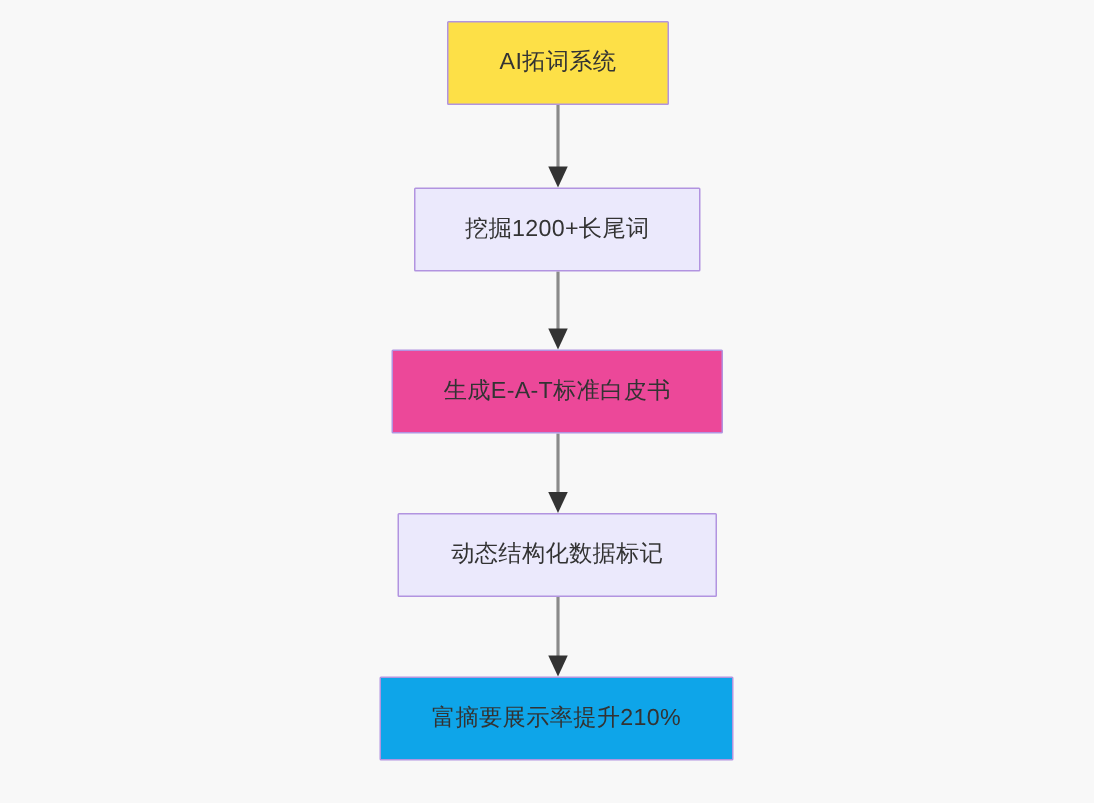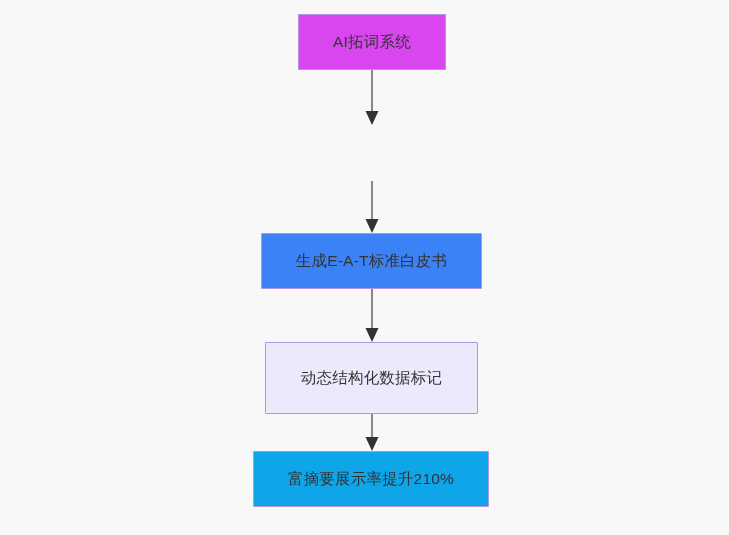--- a/index.html
+++ b/index.html
@@ -74,30 +74,33 @@
     <g>
       <line class="edge-line" x1="372" y1="289" x2="372" y2="334" style="stroke: rgb(138, 138, 138);"></line>
       <polygon class="edge-head" points="372,342 365.5,328 378.5,328" style="fill: rgb(51, 51, 51);"></polygon>
     </g>
     <g>
       <line class="edge-line" x1="372" y1="398" x2="372" y2="443" style="stroke: rgb(138, 138, 138);"></line>
       <polygon class="edge-head" points="372,451 365.5,437 378.5,437" style="fill: rgb(51, 51, 51);"></polygon>
     </g>
   </svg>
 
-  <div class="node" id="n1" style="left: 298px; top: 14px; width: 148px; height: 56px; background: #d946ef; border-color: rgb(178, 148, 224); color: rgb(51, 51, 51);">
+  <div class="node" id="n1" style="left: 298px; top: 14px; width: 148px; height: 56px; background: #fde047; border-color: rgb(178, 148, 224); color: rgb(51, 51, 51);">
     <span class="node-label">AI拓词系统</span>
   </div>
 
+  <div class="node" id="n2" style="left: 276px; top: 125px; width: 191px; height: 56px; background: rgb(235, 233, 252); border-color: rgb(178, 148, 224); color: rgb(51, 51, 51);">
+    <span class="node-label">挖掘1200+长尾词</span>
+  </div>
 
-  <div class="node" id="n3" style="left: 261px; top: 233px; width: 221px; height: 56px; background: #3b82f6; border-color: rgb(178, 148, 224); color: rgb(51, 51, 51);">
+  <div class="node" id="n3" style="left: 261px; top: 233px; width: 221px; height: 56px; background: #ec4899; border-color: rgb(178, 148, 224); color: rgb(51, 51, 51);">
     <span class="node-label">生成E-A-T标准白皮书</span>
   </div>
 
-  <div class="node" id="n4" style="left: 265px; top: 342px; width: 213px; height: 72px; background: rgb(235, 233, 252); border-color: rgb(178, 148, 224); color: rgb(51, 51, 51);">
+  <div class="node" id="n4" style="left: 265px; top: 342px; width: 213px; height: 56px; background: rgb(235, 233, 252); border-color: rgb(178, 148, 224); color: rgb(51, 51, 51);">
     <span class="node-label">动态结构化数据标记</span>
   </div>
 
   <div class="node" id="n5" style="left: 253px; top: 451px; width: 236px; height: 56px; background: #0ea5e9; border-color: rgb(178, 148, 224); color: rgb(51, 51, 51);">
     <span class="node-label">富摘要展示率提升210%</span>
   </div>
 
 </div>
 
 </body></html>

